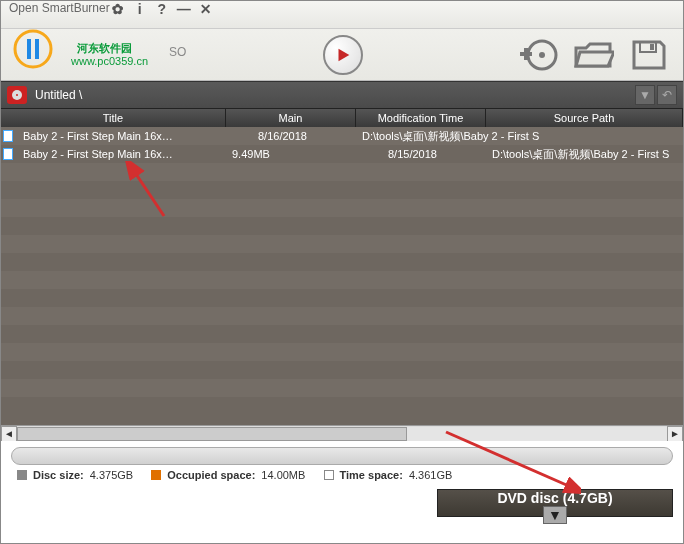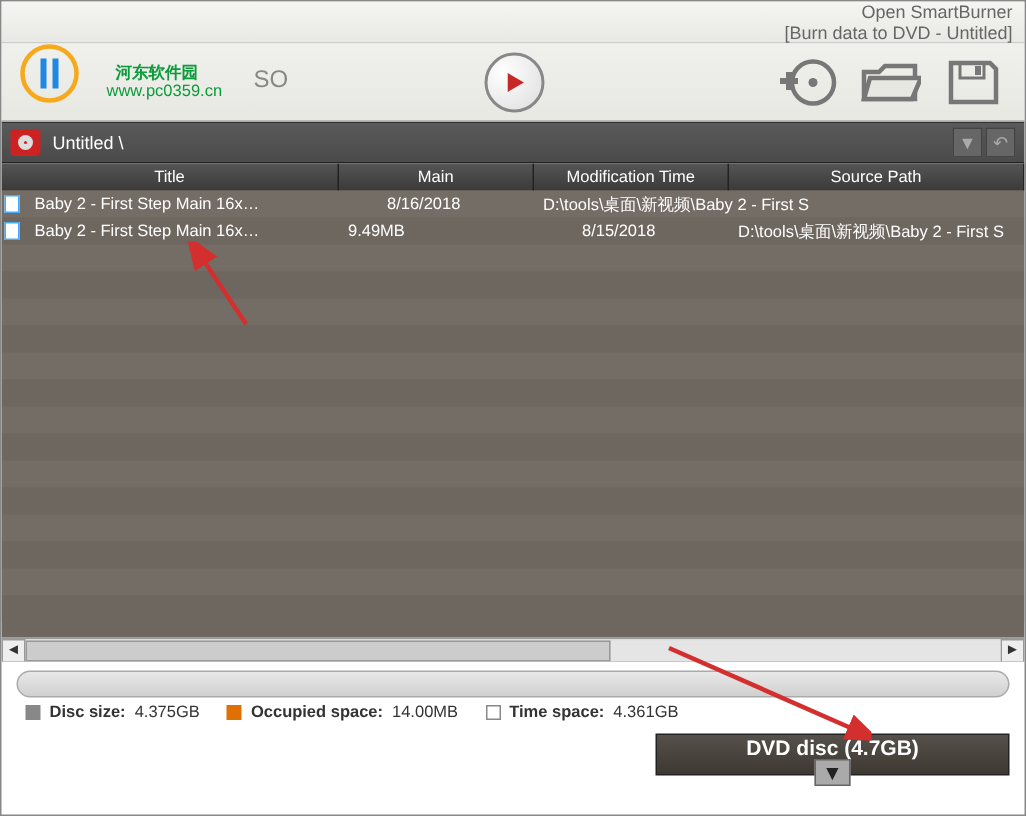--- a/index.html
+++ b/index.html
@@ -1,27 +1,27 @@
 <!DOCTYPE html>
 <html><head>
 <meta charset="utf-8">
 <style>
 * { margin: 0; padding: 0; box-sizing: border-box; font-family: Arial, sans-serif; }
 body { width: 684px; height: 544px; background: #fff; position: relative; border: 1px solid #888; overflow: hidden; }
 
-.titlebar { height: 28px; background: linear-gradient(to bottom, #f5f5f2, #e8e8e4); display: flex; align-items: flex-end; padding: 0 8px; color: #666; font-size: 12px; border-bottom: 1px solid #ccc; flex-direction: column; }
+.titlebar { height: 28px; background: linear-gradient(to bottom, #f5f5f2, #e8e8e4); display: flex; align-items: flex-start; padding: 0 8px; color: #666; font-size: 12px; border-bottom: 1px solid #ccc; }
 .titlebar .app-title { flex: 0 0 auto; }
 .titlebar .doc-title { flex: 1; text-align: center; }
 .titlebar .win-controls { display: flex; gap: 6px; }
 .titlebar .win-btn { width: 16px; height: 16px; display: flex; align-items: center; justify-content: center; color: #555; cursor: pointer; font-size: 14px; font-weight: bold; }
 
 .toolbar { height: 52px; background: linear-gradient(to bottom, #f0f0ec, #e8e8e3); display: flex; align-items: center; padding: 0 10px; border-bottom: 1px solid #bbb; position: relative; }
 .logomark { color: #0a9b3a; font-size: 11px; font-weight: bold; position: absolute; left: 76px; top: 12px; }
 .logo-url { color: #0a9b3a; font-size: 11px; position: absolute; left: 70px; top: 26px; }
-.iso-txt { color: #888; font-size: 16px; position: absolute; left: 168px; top: 16px; font-weight: normal; }
+.iso-txt { color: #888; font-size: 12px; position: absolute; left: 168px; top: 16px; font-weight: normal; }
 
 .play-btn { position: absolute; left: 322px; top: 6px; width: 40px; height: 40px; border-radius: 50%; background: radial-gradient(circle at 30% 30%, #fff, #ddd); border: 2px solid #888; display: flex; align-items: center; justify-content: center; cursor: pointer; }
 .play-btn svg { width: 18px; height: 18px; }
 
 .toolbar-right { position: absolute; right: 10px; display: flex; gap: 8px; align-items: center; }
 .tool-icon { width: 48px; height: 40px; display: flex; align-items: center; justify-content: center; cursor: pointer; }
 
 .breadcrumb { height: 28px; background: linear-gradient(to bottom, #5a5a5a, #4a4a4a); display: flex; align-items: center; padding: 4px 6px; color: #fff; font-size: 12px; border-top: 1px solid #333; border-bottom: 1px solid #222; }
 .bc-icon { width: 20px; height: 18px; background: #c22; border-radius: 3px; margin-right: 8px; display: flex; align-items: center; justify-content: center; font-size: 8px; color: #fff; }
 .bc-text { flex: 1; }
@@ -68,21 +68,20 @@
 .arrow1 { left: 118px; top: 160px; width: 50px; height: 60px; }
 .arrow2 { left: 440px; top: 426px; width: 140px; height: 70px; }
 
 .watermark { position: absolute; left: 12px; top: 28px; z-index: 5; pointer-events: none; }
 </style>
 </head>
 <body>
 
 <div class="titlebar">
   <span class="app-title">Open SmartBurner</span>
-  <span class="doc-title">[Burn data to DVD - Untitled]</span>
   <div class="win-controls">
     <span class="win-btn">✿</span>
     <span class="win-btn">i</span>
     <span class="win-btn">?</span>
     <span class="win-btn">—</span>
     <span class="win-btn">✕</span>
   </div>
 </div>
 
 <div class="watermark">

